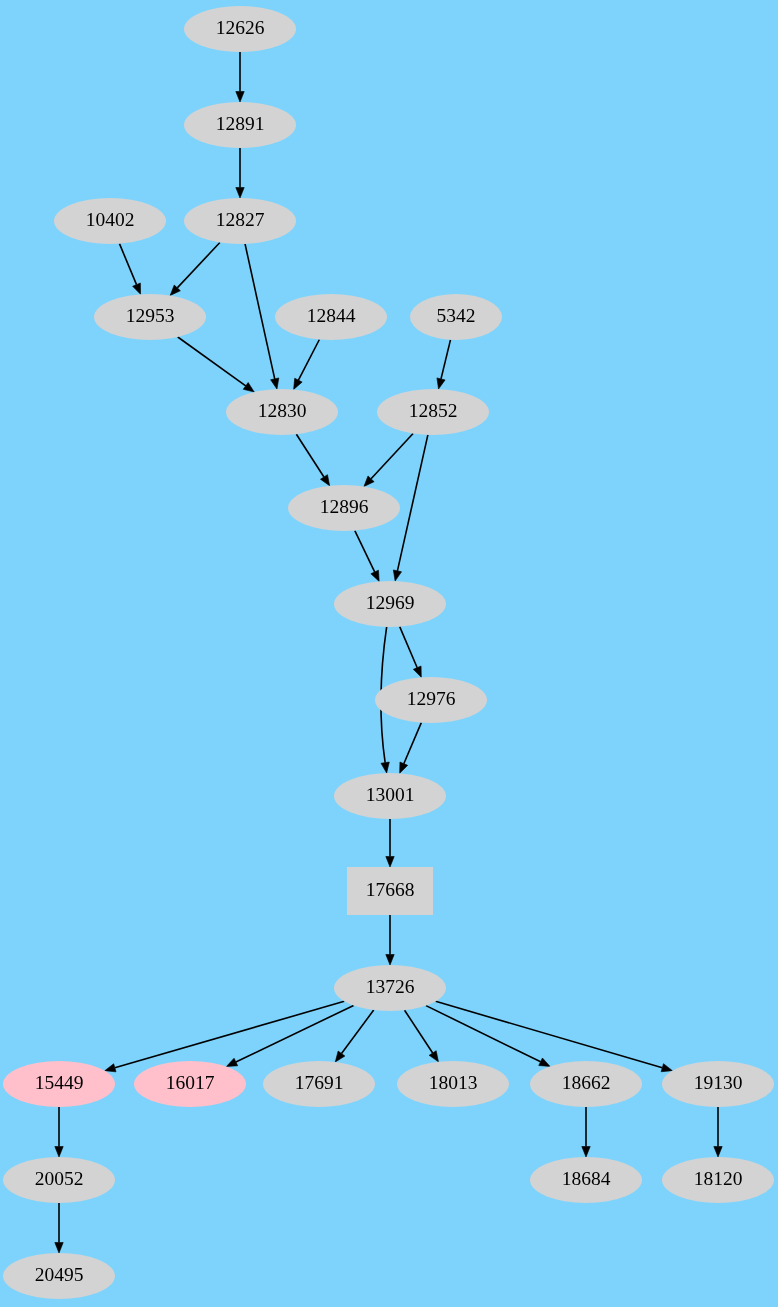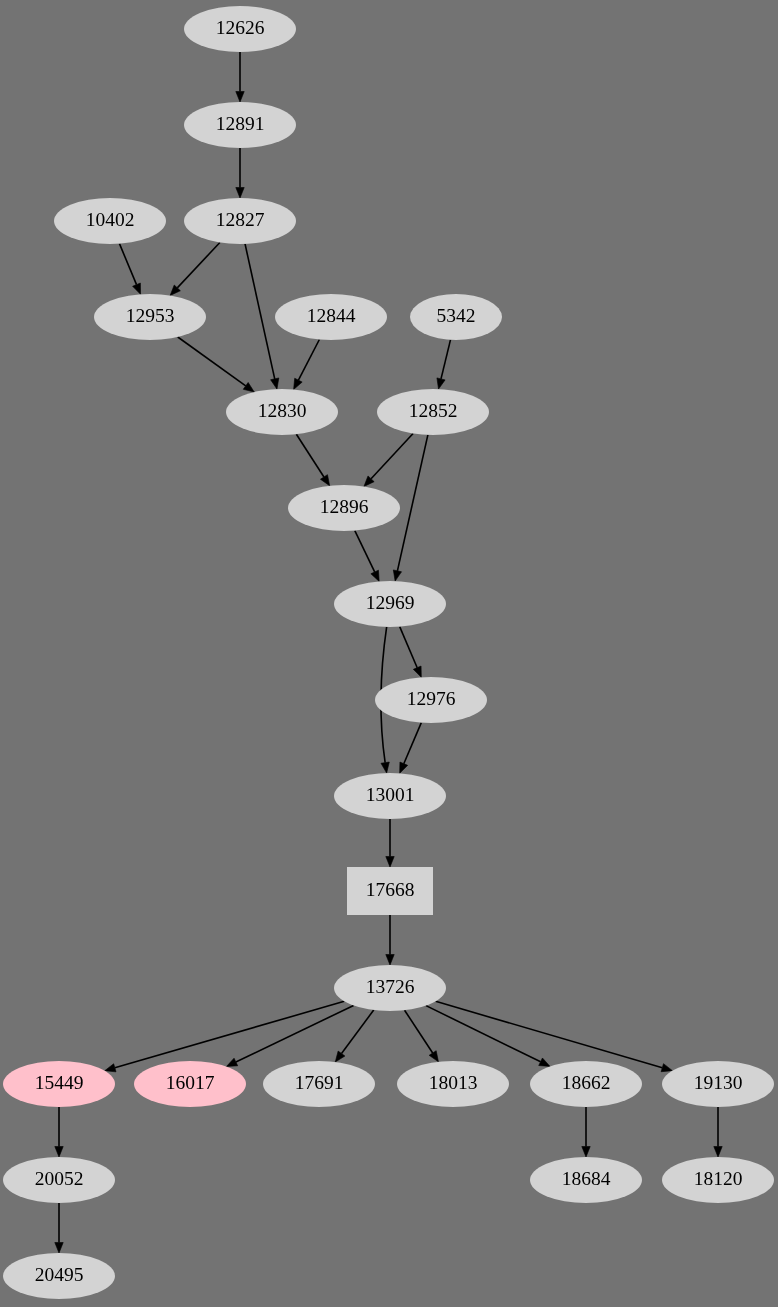--- a/index.html
+++ b/index.html
@@ -7,21 +7,21 @@
     padding: 0;
     background: #ffffff;
   }
   body {
     font-family: "Liberation Serif", "DejaVu Serif", serif;
   }
   #graph-canvas {
     position: relative;
     width: 778px;
     height: 1307px;
-    background: #737373;
+    background: #7dd3fc;
     overflow: hidden;
   }
   #graph-svg {
     position: absolute;
     left: 0;
     top: 0;
     width: 778px;
     height: 1307px;
   }
   .edge-path {

